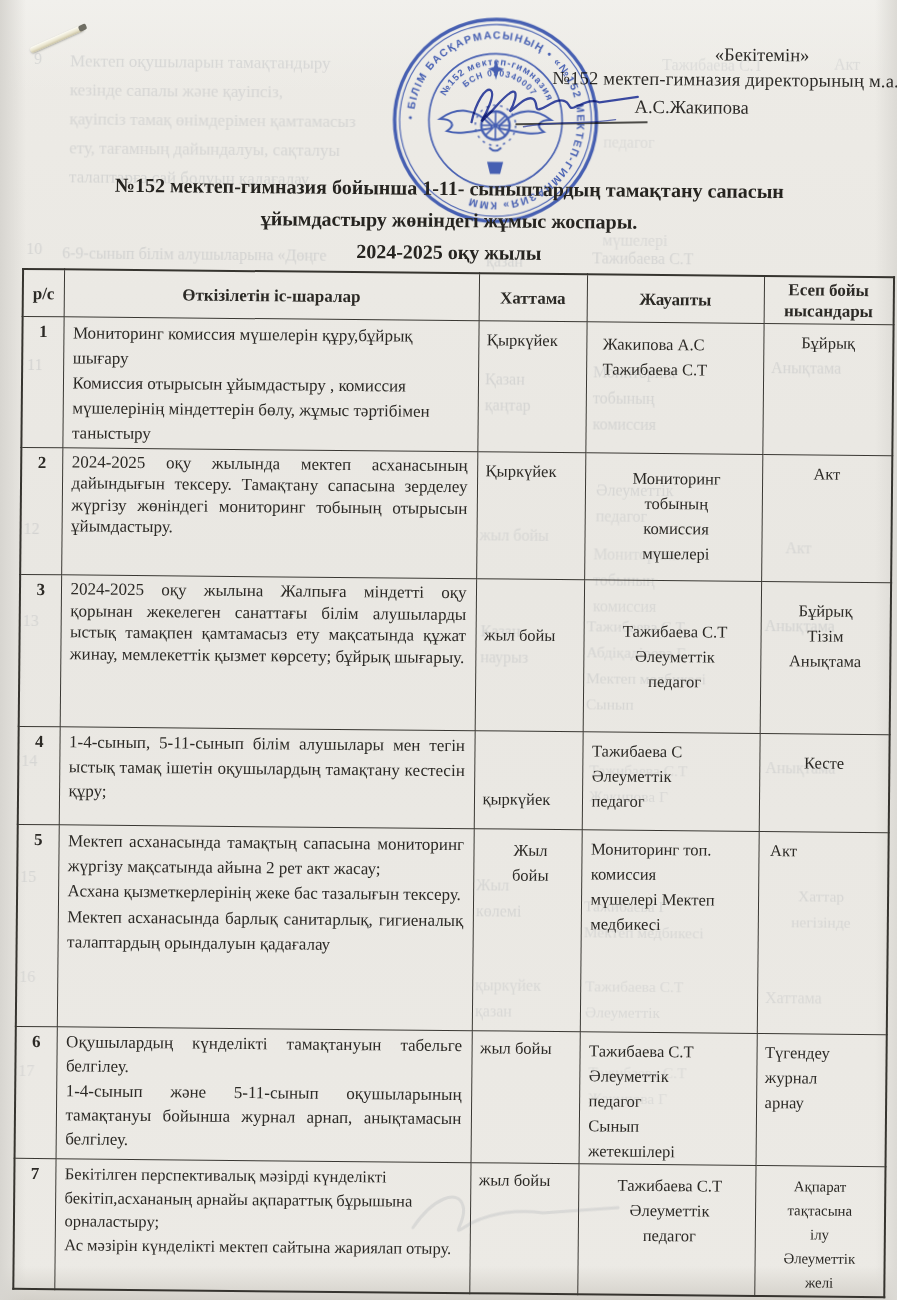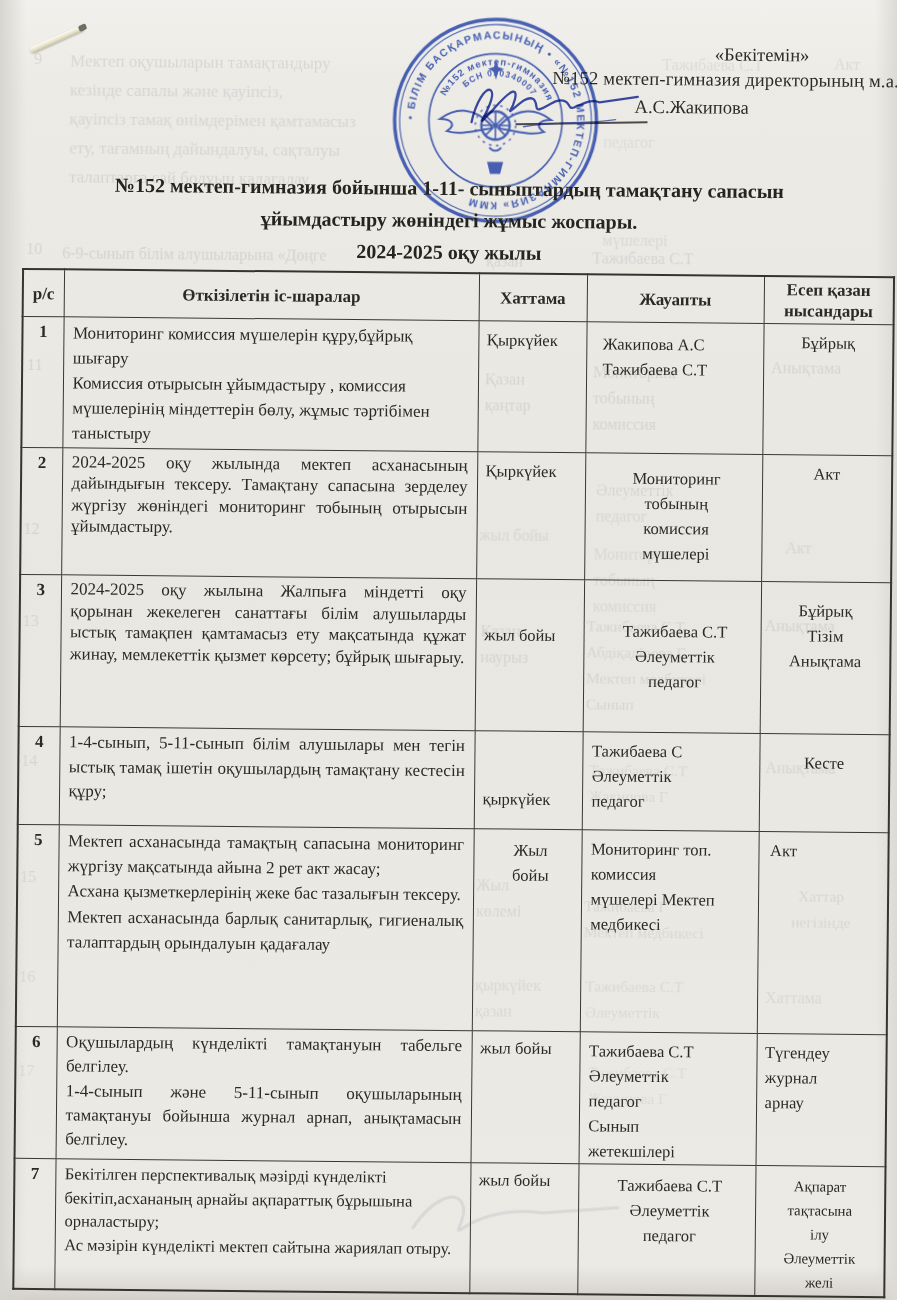--- a/index.html
+++ b/index.html
@@ -208,21 +208,21 @@
           <col style="width:108px">
         <col style="width:177px">
           <col style="width:130px">
       </colgroup>
       <tbody id="plan-body">
           <tr class="hdr">
             <th class="c0">р/с</th>
             <th class="c1">Өткізілетін іс-шаралар</th>
             <th class="c2">Хаттама</th>
             <th class="c3">Жауапты</th>
-            <th class="c4">Есеп қазан
+            <th class="c4">Есеп бойы
 нысандары</th>
           </tr>
           <tr class="row-1">
             <td class="c0">1</td>
             <td class="c1">Мониторинг комиссия мүшелерін құру,бұйрық шығару
 Комиссия отырысын ұйымдастыру , комиссия мүшелерінің міндеттерін бөлу, жұмыс тәртібімен таныстыру</td>
             <td class="c2">Қыркүйек</td>
             <td class="c3">Жакипова А.С
  Тажибаева С.Т</td>
             <td class="c4">Бұйрық</td>

